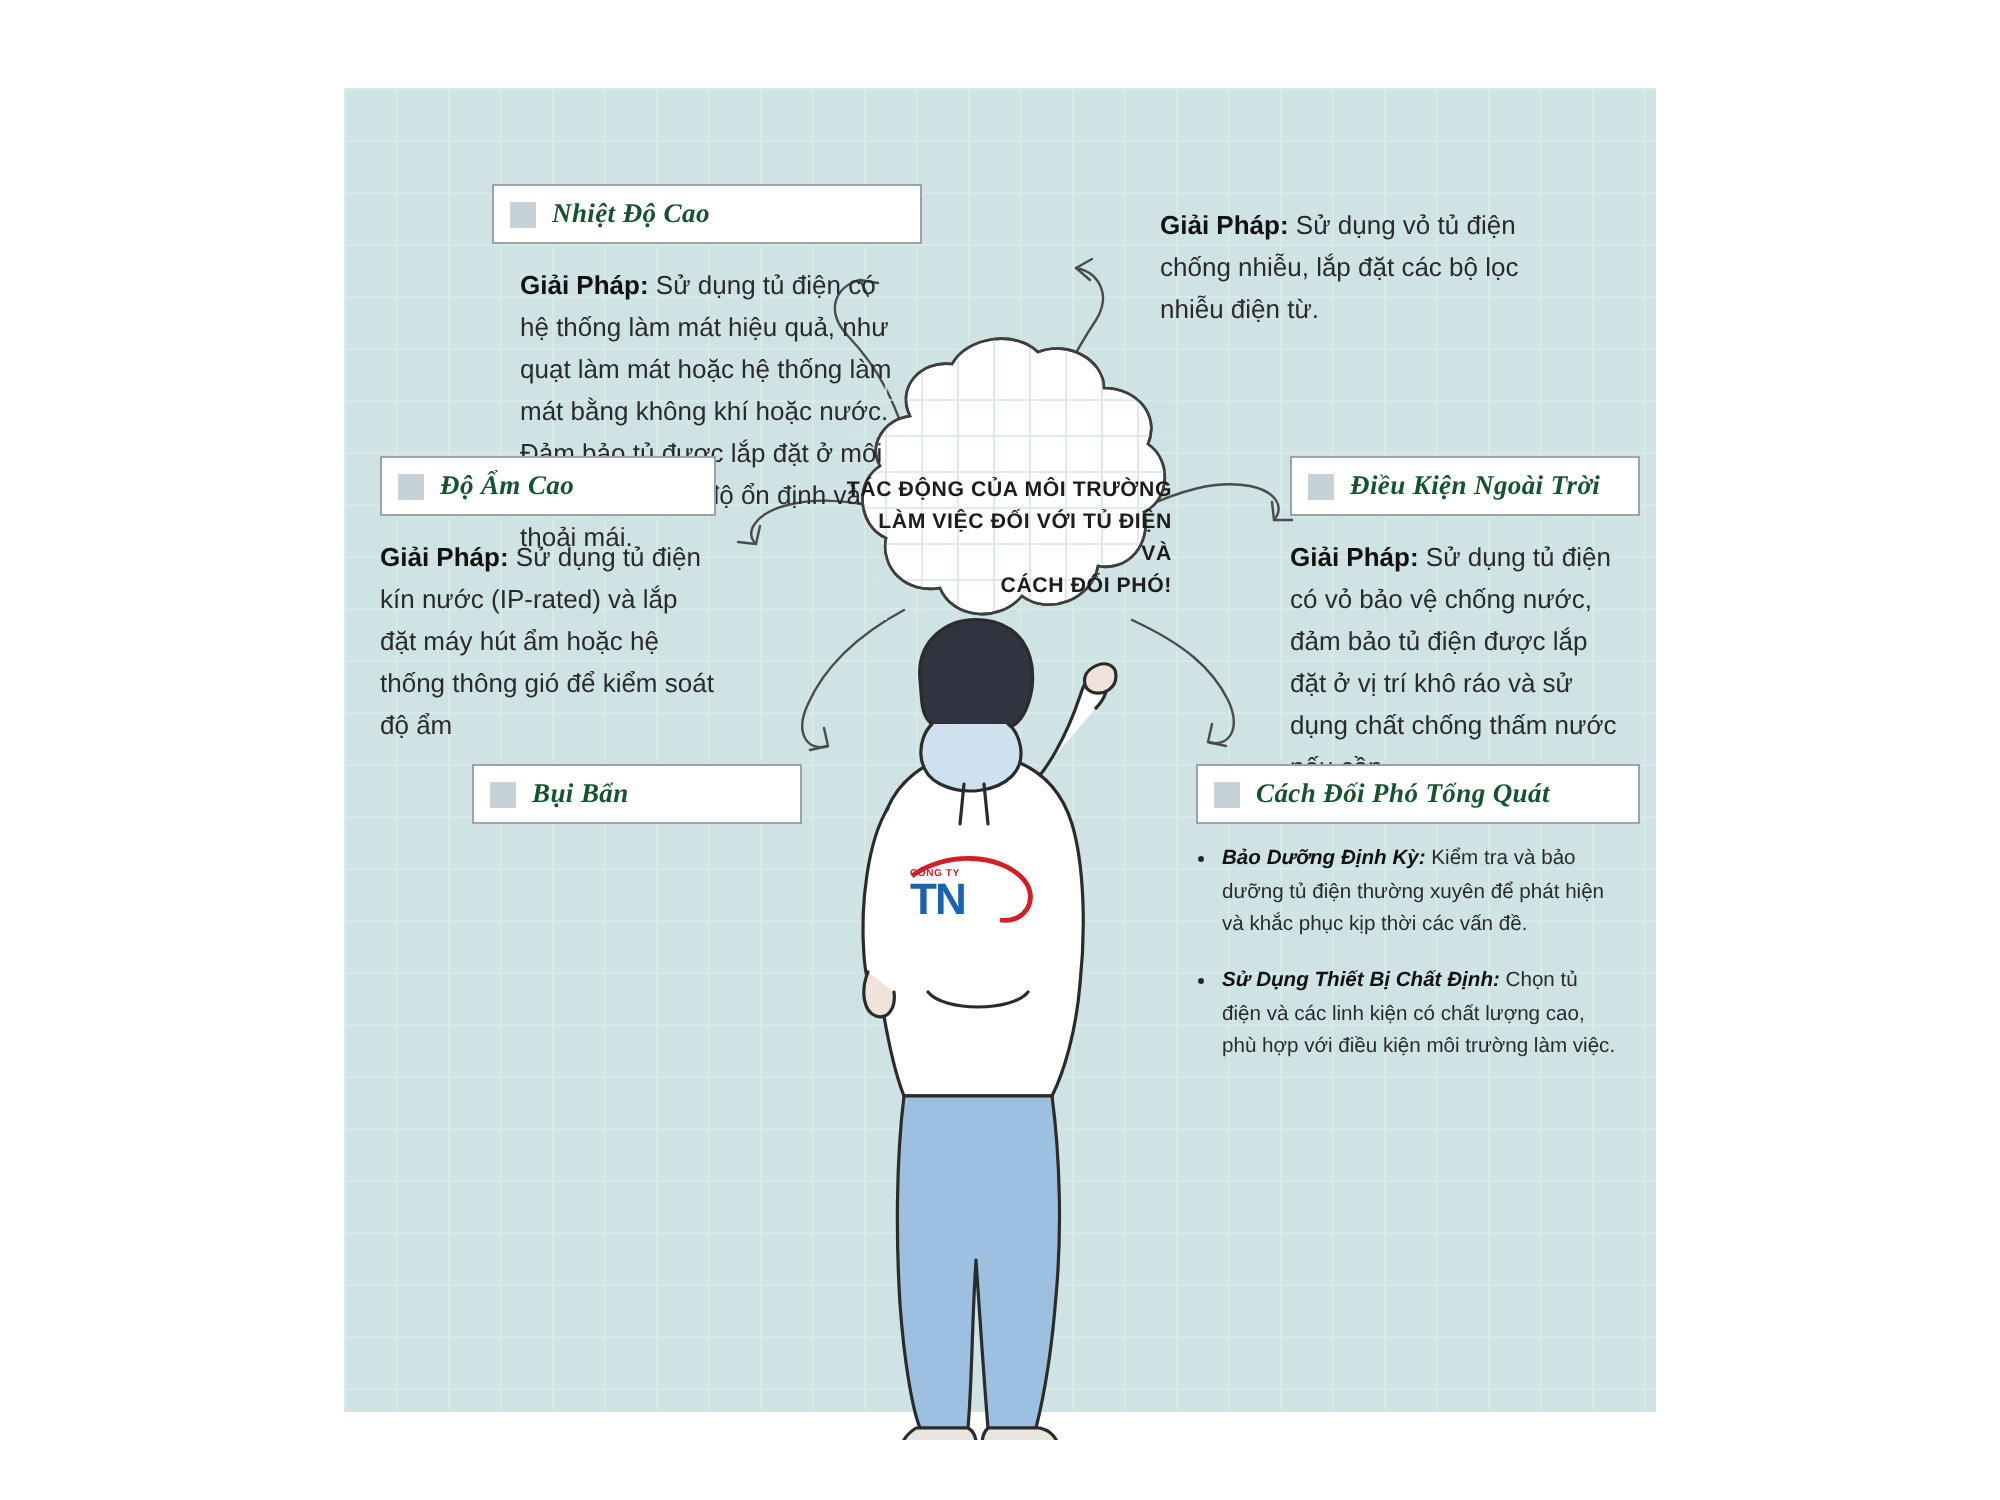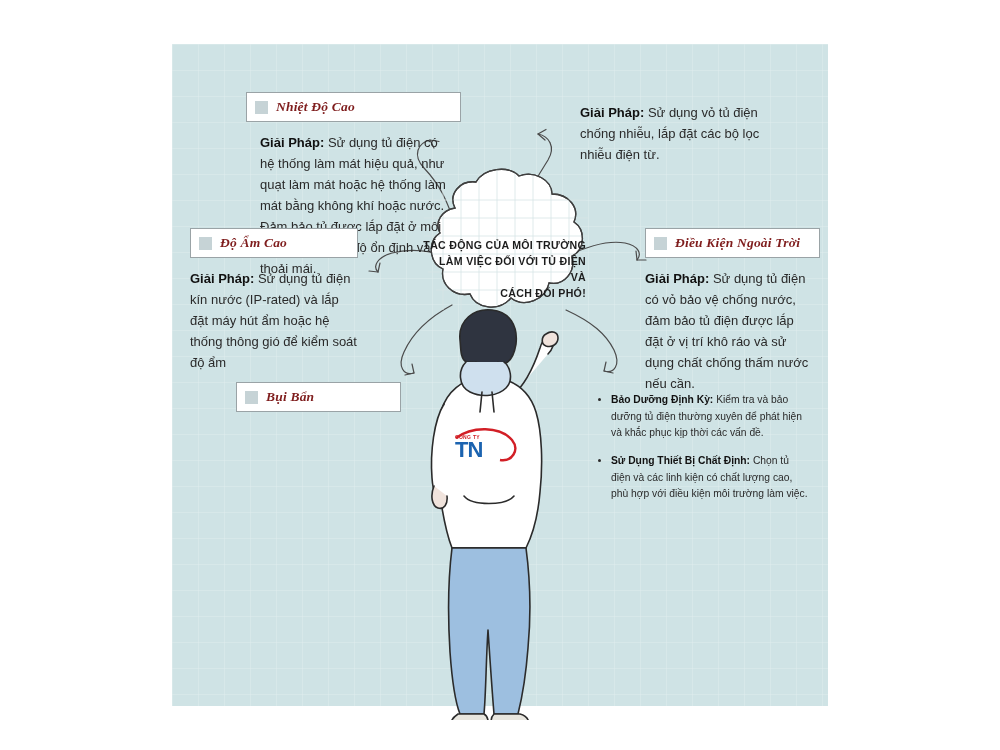--- a/index.html
+++ b/index.html
@@ -60,21 +60,21 @@
     width: 13px;
     height: 13px;
     background: #c6d3d6;
     flex: 0 0 auto;
   }
   .node-title .tx {
     font-family: "Liberation Serif", serif;
     font-style: italic;
     font-weight: bold;
     font-size: 13.5px;
-    color: #7f1d1d;
+    color: #14532d;
     white-space: nowrap;
     letter-spacing: .2px;
   }
   .node-body {
     margin-top: 10px;
     font-size: 13px;
     line-height: 1.62;
     color: #2a2a2a;
     max-width: 195px;
   }
@@ -88,21 +88,21 @@
     margin: 10px 0 0 0;
     padding-left: 13px;
     max-width: 200px;
   }
   ul.bullets li {
     font-size: 10.3px;
     line-height: 1.62;
     color: #2a2a2a;
     margin-bottom: 11px;
   }
-  ul.bullets li b { font-weight: bold; color: #111; }
+  ul.bullets li b { font-weight: bold; color: #111; font-style: italic; }
 
   
   #cloud-text {
     position: absolute;
     left: 410px;
     top: 238px;
     width: 176px;
     text-align: right;
     z-index: 6;
     font-size: 10.6px;
@@ -254,20 +254,24 @@
   </div>
 
   <div class="node" style="left:236px; top:382px; width:165px;">
     <div class="node-title">
       <span class="sq"></span>
       <span class="tx">Bụi Bẩn</span>
     </div>
   </div>
 
   <div class="node" style="left:598px; top:382px; width:222px;">
+    <div class="node-title">
+      <span class="sq"></span>
+      <span class="tx">Cách Đối Phó Tổng Quát</span>
+    </div>
     <ul class="bullets">
       <li>
         <b>Bảo Dưỡng Định Kỳ:</b><span> Kiểm tra và bảo dưỡng tủ điện thường xuyên để phát hiện và khắc phục kịp thời các vấn đề.</span>
       </li>
       <li>
         <b>Sử Dụng Thiết Bị Chất Định:</b><span> Chọn tủ điện và các linh kiện có chất lượng cao, phù hợp với điều kiện môi trường làm việc.</span>
       </li>
     </ul>
   </div>
 

